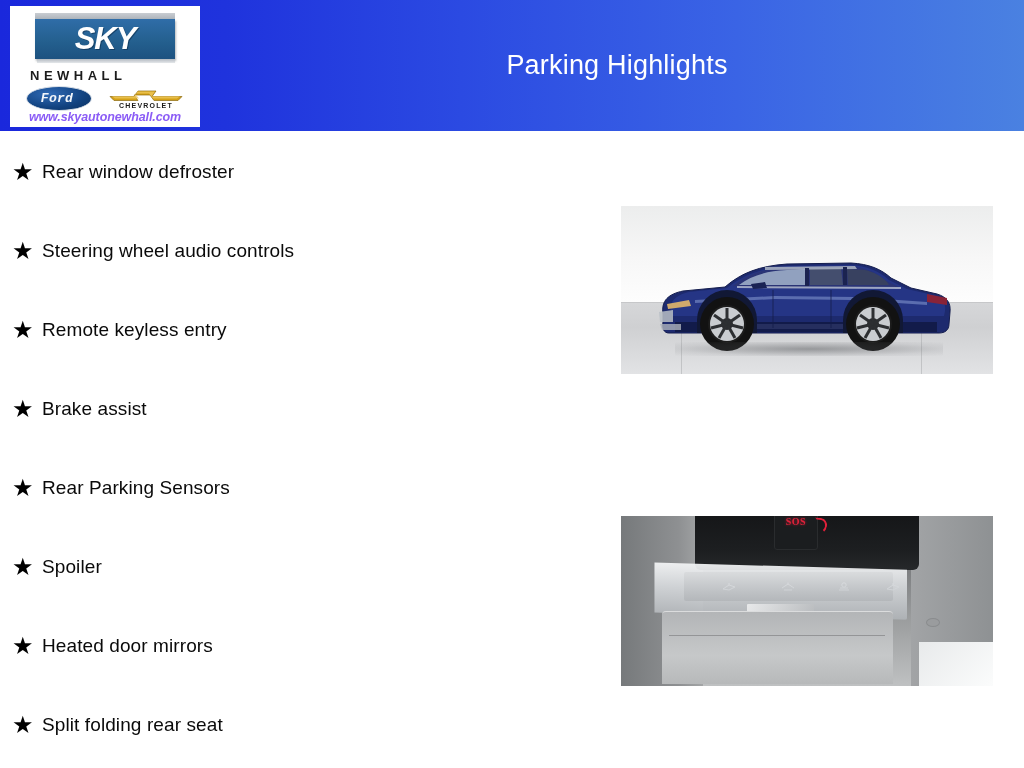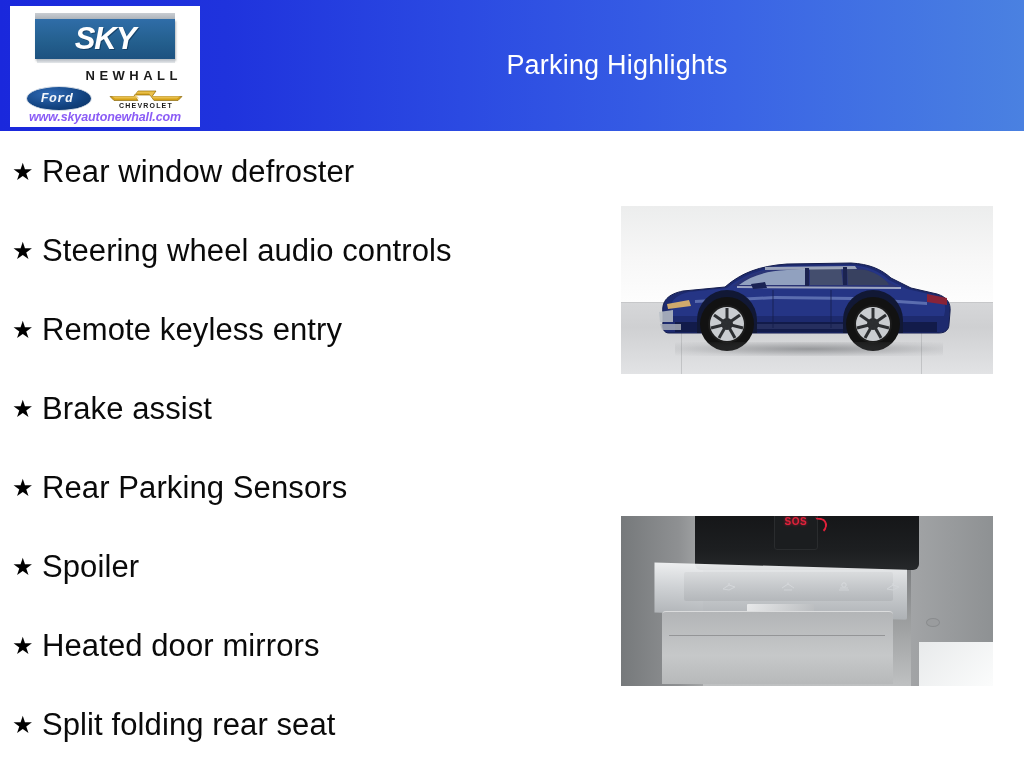--- a/index.html
+++ b/index.html
@@ -89,25 +89,26 @@
     font-weight: bold;
     font-style: italic;
     letter-spacing: -1px;
     text-shadow: 1px 1px 0 rgba(10,40,70,0.55);
   }
   .newhall {
     position: absolute;
     left: 0;
     top: 62px;
     width: 172px;
-    text-align: right;
+    text-align: left;
     font-size: 13px;
     font-weight: bold;
     letter-spacing: 4.5px;
     color: #1b1b1b;
+    padding-left: 20px;
   }
   .brand-row {
     position: absolute;
     left: 14px;
     top: 80px;
     width: 162px;
     height: 26px;
   }
   .ford-oval {
     position: absolute;
@@ -179,36 +180,36 @@
   }
   .bullet-star {
     width: 30px;
     font-size: 24px;
     line-height: 1;
     color: #000000;
     text-align: left;
     flex: none;
   }
   .bullet-label {
-    font-size: 31px;
+    font-size: 19px;
     color: #0a0a0a;
     white-space: nowrap;
     letter-spacing: 0.1px;
   }
 
   
   .photo {
     position: absolute;
     left: 621px;
     width: 372px;
     overflow: hidden;
     background: #f2f2f2;
   }
   #photo-exterior { top: 206px; height: 168px; }
-  #photo-interior { top: 516px; height: 170px; }
+  #photo-interior { top: 516px; height: 170px; font-family: Liberation Serif, serif; }
 
   
   .ext-sky {
     position: absolute; left: 0; top: 0; width: 100%; height: 57%;
     background: linear-gradient(to bottom, #eceded 0%, #f7f7f7 55%, #fdfdfd 100%);
   }
   .ext-floor {
     position: absolute; left: 0; top: 57%; width: 100%; height: 43%;
     background: linear-gradient(to bottom, #d6d7d9 0%, #cfd0d2 35%, #e2e3e5 100%);
   }

